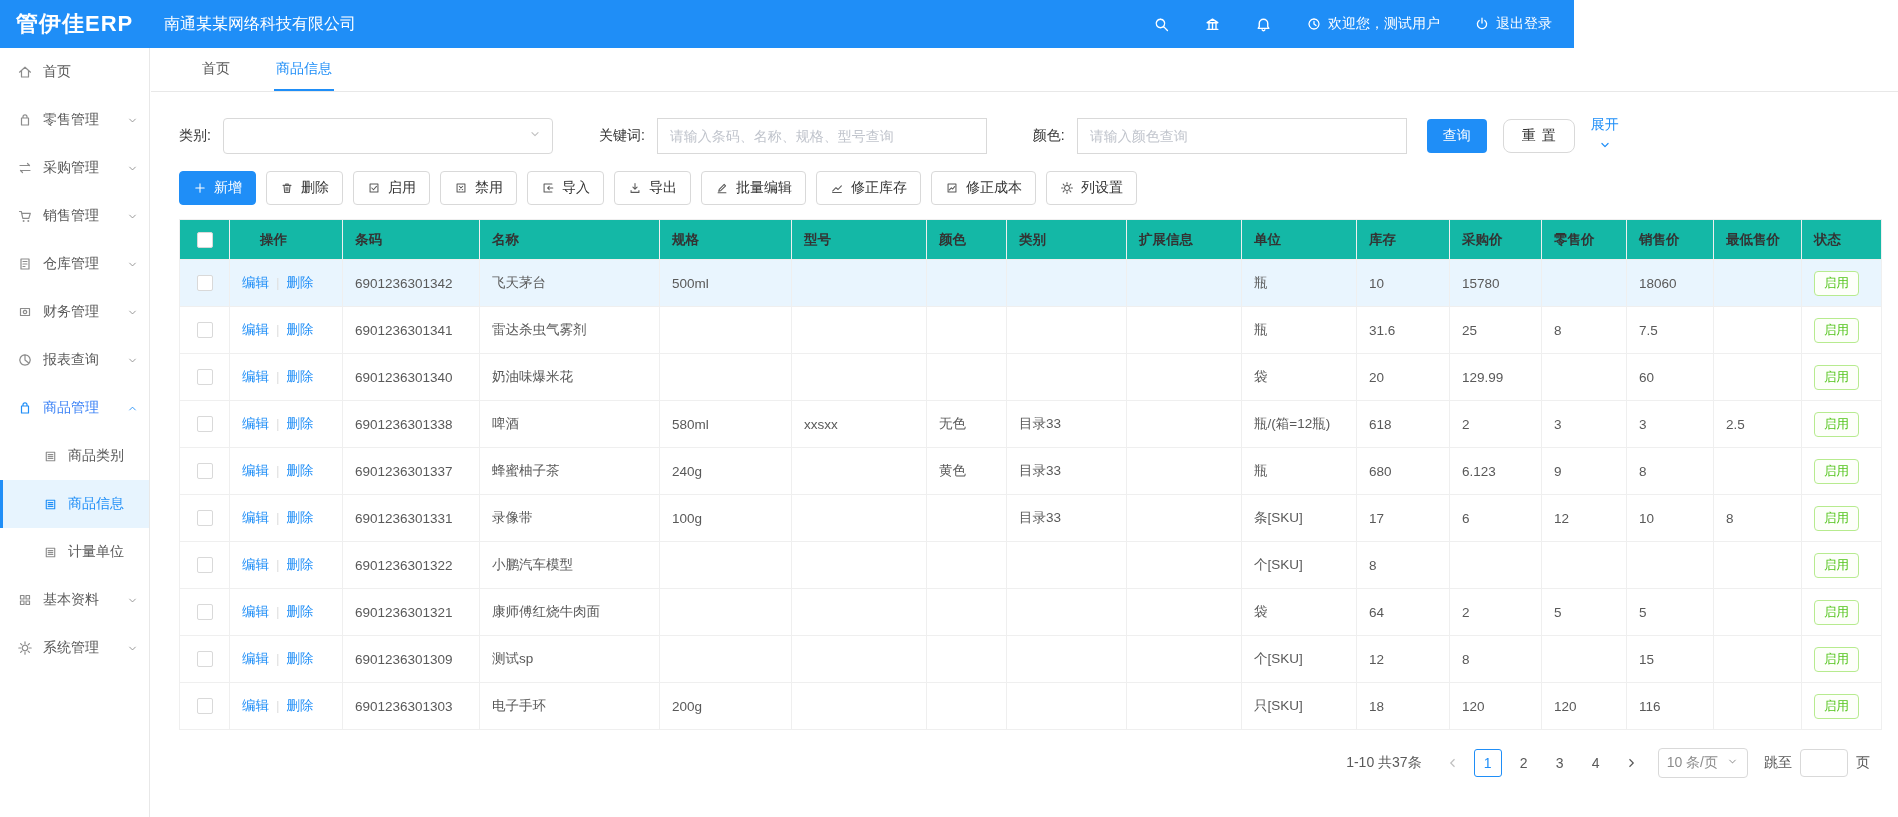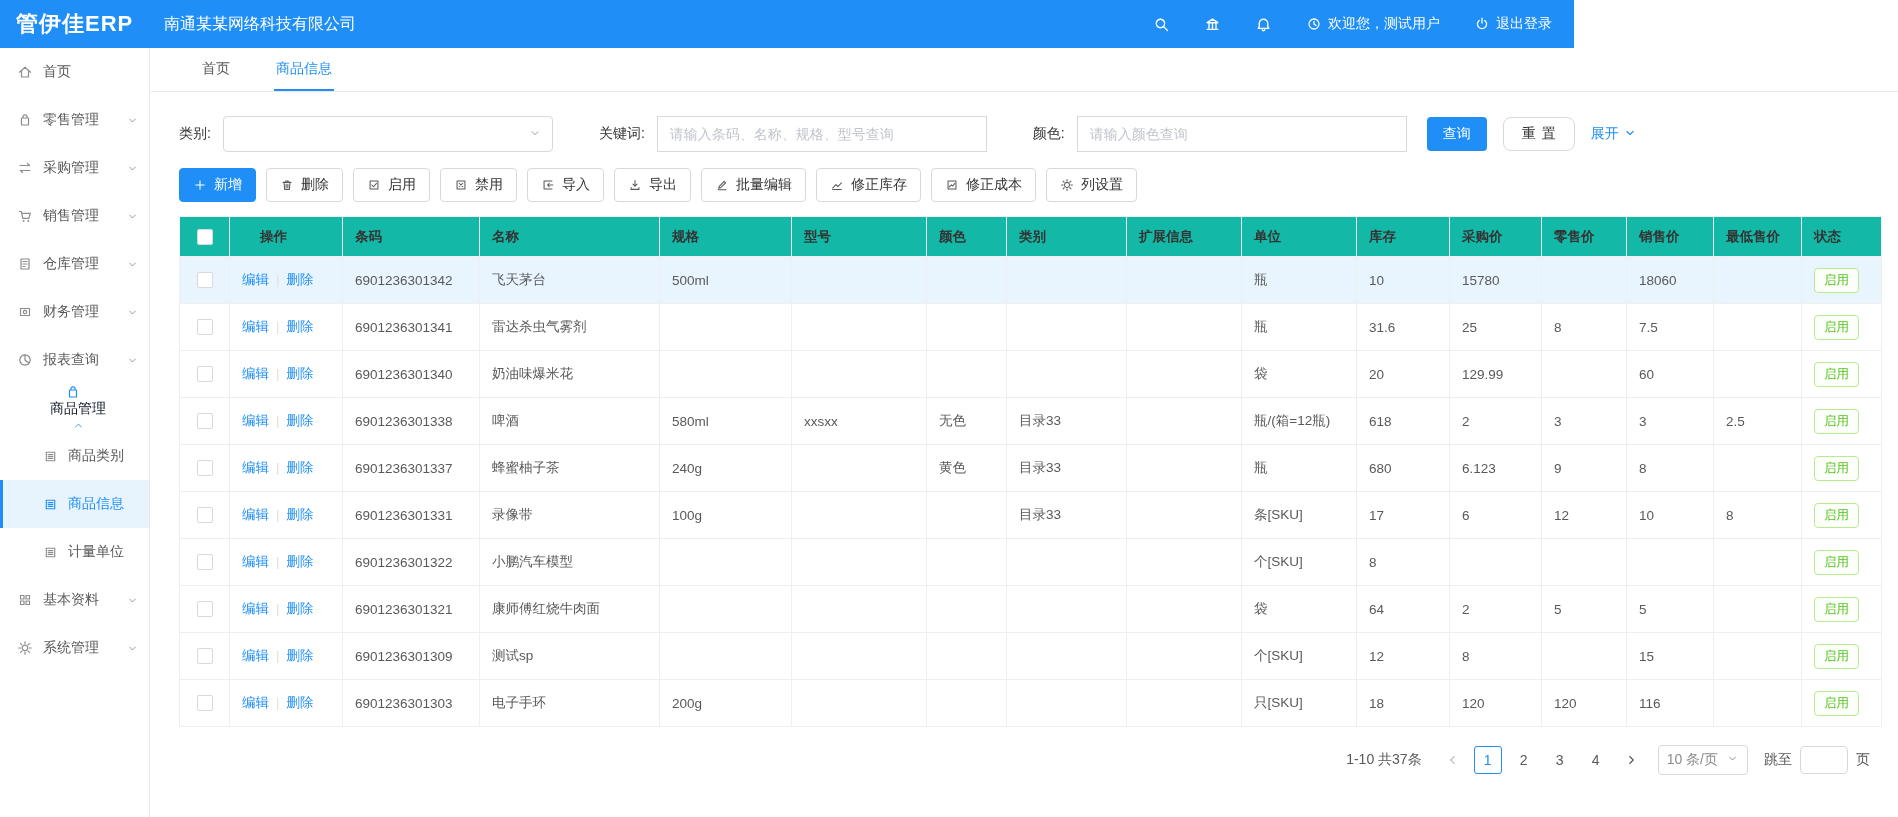--- a/index.html
+++ b/index.html
@@ -18,21 +18,21 @@
   .topbar svg { display:block; }
 
   
   .sidebar { position:absolute; top:48px; left:0; bottom:0; width:150px;
     border-right:1px solid #e8e8e8; background:#fff; }
   .side-item { height:48px; display:flex; align-items:center; padding:0 10px 0 17px;
     color:#595959; cursor:pointer; }
   .side-item .s-icon { color:#8c8c8c; margin-right:10px; display:flex; }
   .side-item .s-label { flex:1; font-size:14px; }
   .side-item .s-chev { color:#8c8c8c; display:flex; }
-  .side-item.active { color:#0f172a;flex-direction:column; }
+  .side-item.active { color:#3b82f6; }
   .side-item.active .s-icon, .side-item.active .s-chev { color:#1f8ef7; }
   .side-child { height:48px; display:flex; align-items:center; padding-left:40px;
     color:#595959; cursor:pointer; border-left:3px solid transparent; }
   .side-child .s-icon { color:#8c8c8c; margin-right:10px; display:flex; }
   .side-child.active { color:#1f8ef7; background:#e7f4fe; border-left-color:#1f8ef7; }
   .side-child.active .s-icon { color:#1f8ef7; }
 
   
   .main { position:absolute; top:48px; left:151px; right:0; bottom:0; background:#fff; }
   .tabbar { height:44px; border-bottom:1px solid #e8e8e8; display:flex; align-items:stretch;
@@ -51,21 +51,21 @@
     padding:0 12px; font-size:14px; color:#333; outline:none; margin-right:46px;
     font-family:inherit; }
   .f-input::placeholder { color:#c0c4cc; }
   .f-input.last { margin-right:20px; }
   .btn-primary { height:34px; padding:0 16px; background:#1f8ef7; border:none; color:#fff;
     border-radius:4px; font-size:14px; cursor:pointer; font-family:inherit; }
   .btn-plain { height:34px; padding:0 12px; background:#fff; border:1px solid #d9d9d9;
     color:#333; border-radius:8px; font-size:14px; cursor:pointer; margin-left:16px;
     letter-spacing:6px; text-indent:6px; font-family:inherit; }
   .expand-link { color:#1f8ef7; margin-left:16px; display:flex; align-items:center; gap:4px;
-    cursor:pointer; }
+    cursor:pointer;flex-direction:column; }
 
   
   .toolbar { display:flex; margin:16px 28px 0 28px; gap:10px; }
   .t-btn { height:34px; padding:0 13px; background:#fff; border:1px solid #d9d9d9;
     border-radius:4px; display:flex; align-items:center; gap:7px; font-size:14px;
     color:#333; cursor:pointer; font-family:inherit; }
   .t-btn svg { color:#595959; }
   .t-btn.primary { background:#1f8ef7; border-color:#1f8ef7; color:#fff; }
   .t-btn.primary svg { color:#fff; }
 

